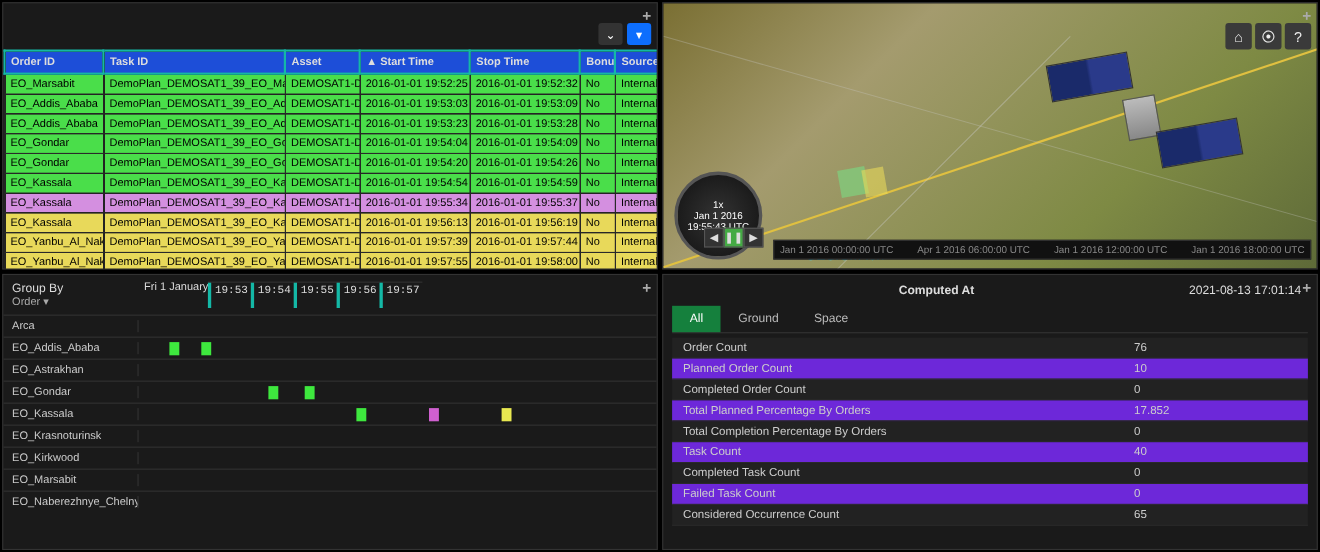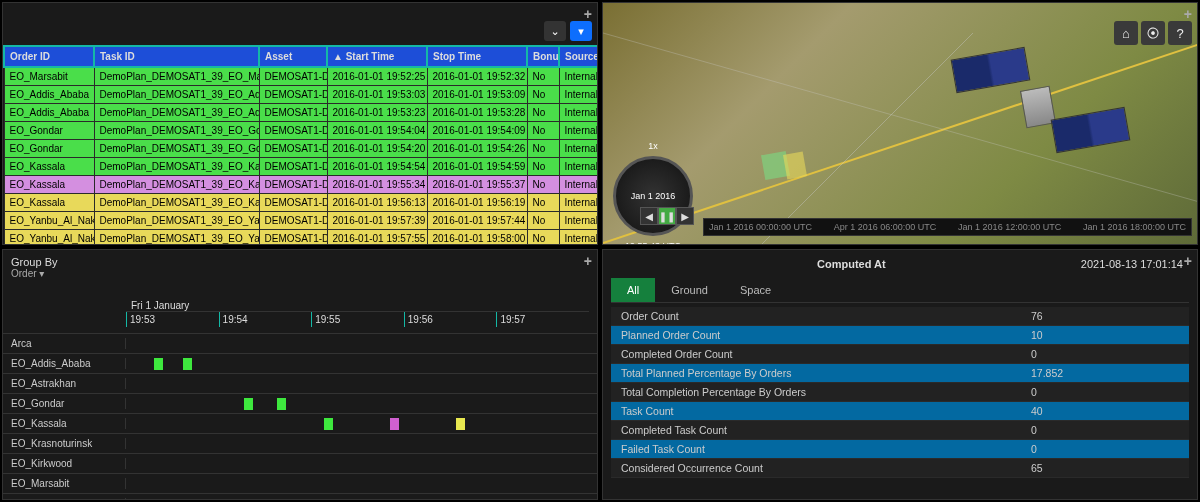--- a/index.html
+++ b/index.html
@@ -151,21 +151,20 @@
     position: absolute;
     bottom: 8px; left: 10px;
     width: 80px; height: 80px;
     border-radius: 50%;
     background: radial-gradient(#333, #111);
     border: 3px solid #555;
     display: flex; flex-direction: column;
     align-items: center; justify-content: center;
     color: #fff; font-size: 9px;
     text-align: center;
-    gap: 40px;
   }
   .play-controls {
     position: absolute;
     bottom: 8px; left: 24px;
     display: flex; gap: 0;
   }
   .play-btn {
     width: 18px; height: 18px;
     background: #333;
     border: 1px solid #555;
@@ -192,32 +191,33 @@
   .gantt-header {
     display: flex;
     padding: 6px 8px;
     font-size: 11px;
     color: #ddd;
   }
   .gantt-groupby { width: 115px; }
   .gantt-groupby .sub { font-size: 10px; color: #aaa; }
   .gantt-timescale {
     flex: 1;
-    display: flex; flex-direction: column; margin-top: 44px;
+    display: flex; flex-direction: row;
   }
   .gantt-date { font-size: 10px; padding-left: 5px; }
   .gantt-hours {
     display: flex;
     border-top: 1px solid #333;
   }
   .gantt-hour {
     flex: 1;
-    border-left: 1px solid #14b8a6;
+    border-left: 3px solid #14b8a6;
     padding: 2px 3px;
     font-size: 10px;
+    font-family: Liberation Mono, monospace;
   }
   .gantt-body {}
   .gantt-row {
     display: flex;
     border-top: 1px solid #333;
     height: 20px;
     align-items: center;
   }
   .gantt-label {
     width: 123px;
@@ -267,21 +267,21 @@
     background: #333;
     padding: 4px 10px;
     font-weight: bold;
     font-size: 11px;
     margin: 4px 8px 0 8px;
   }
   .stat-row {
     display: flex;
     margin: 0 8px;
     border-bottom: 1px solid #2a2a2a;
-    background: #0369a1;
+    background: #6d28d9;
   }
   .stat-row:nth-child(odd) { background: #222; }
   .stat-k {
     flex: 0 0 410px;
     padding: 3px 10px;
     font-size: 10.5px;
   }
   .stat-v {
     flex: 1;
     padding: 3px 10px;

